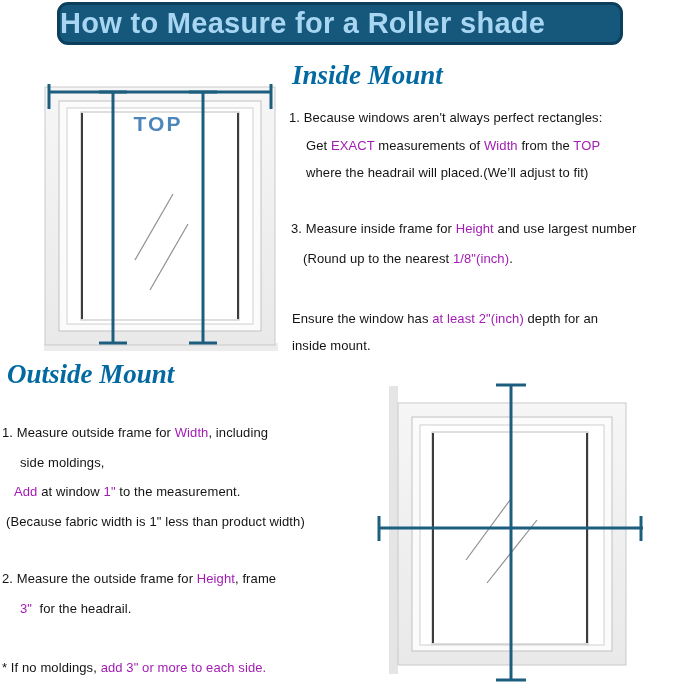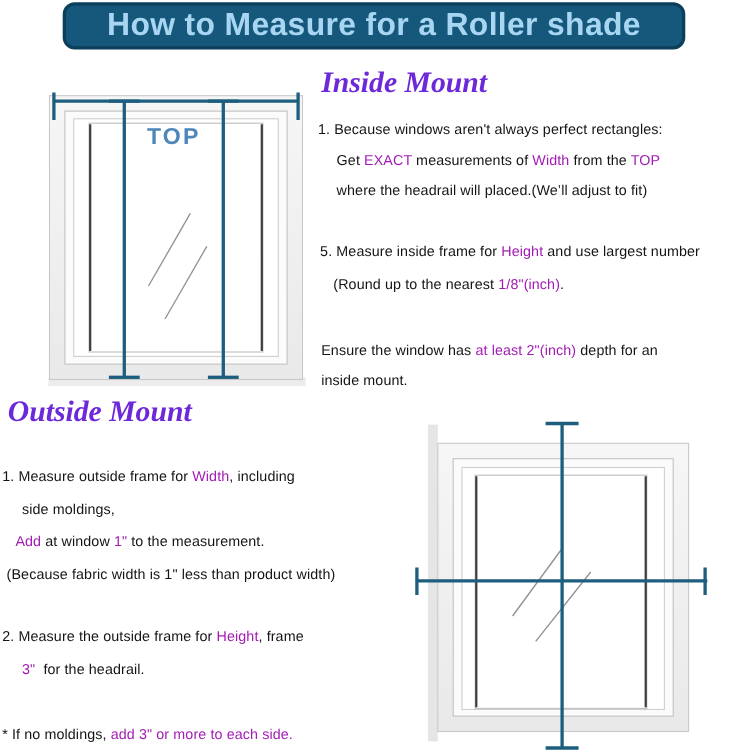--- a/index.html
+++ b/index.html
@@ -3,27 +3,27 @@
 <meta charset="utf-8">
 <style>
   html,body{margin:0;padding:0;}
   body{
     width:679px;height:685px;position:relative;overflow:hidden;
     background:#ffffff;font-family:"Liberation Sans",sans-serif;
   }
   .banner{
     position:absolute;left:57px;top:2px;width:560px;height:37px;
     background:#15587B;border:3px solid #0B3F5C;border-radius:11px;
-    display:flex;align-items:center;justify-content:center;
+    display:flex;align-items:center;justify-content:flex-start;
     color:#A8D6F2;font-size:29px;font-weight:bold;letter-spacing:.3px;
     white-space:nowrap;
   }
   .mount-heading{
     position:absolute;font-family:"Liberation Serif",serif;font-style:italic;
-    font-weight:600;font-size:27px;color:#6d28d9;white-space:nowrap;
+    font-weight:600;font-size:27px;color:#0369a1;white-space:nowrap;
   }
   .line{
     position:absolute;font-size:13px;color:#141414;white-space:pre;
     letter-spacing:.1px;
   }
   .purple{color:#A21CB4;text-align:right;}
   svg{position:absolute;display:block;}
 </style>
 </head>
 <body>
@@ -61,21 +61,21 @@
   </g>
   <text x="118" y="49" text-anchor="middle" fill="#4C86BB" font-size="21" font-weight="bold" font-family="Liberation Sans, sans-serif" letter-spacing="2">TOP</text>
 </svg>
 
 <div class="mount-heading" style="left:292px;top:60px">Inside Mount</div>
 
 <div class="line" style="left:289px;top:110px">1. Because windows aren't always perfect rectangles:</div>
 <div class="line" style="left:306px;top:138px"><span>Get </span><span class="purple">EXACT</span><span> measurements of </span><span class="purple">Width</span><span> from the </span><span class="purple">TOP</span></div>
 <div class="line" style="left:306px;top:165px">where the headrail will placed.(We’ll adjust to fit)</div>
 
-<div class="line" style="left:291px;top:221px"><span>5. Measure inside frame for </span><span class="purple">Height</span><span> and use largest number</span></div>
+<div class="line" style="left:291px;top:221px"><span>3. Measure inside frame for </span><span class="purple">Height</span><span> and use largest number</span></div>
 <div class="line" style="left:303px;top:251px"><span>(Round up to the nearest </span><span class="purple">1/8"(inch)</span><span>.</span></div>
 
 <div class="line" style="left:292px;top:311px"><span>Ensure the window has </span><span class="purple">at least 2"(inch)</span><span> depth for an</span></div>
 <div class="line" style="left:292px;top:338px">inside mount.</div>
 
 <div class="mount-heading" style="left:7px;top:359px">Outside Mount</div>
 
 <div class="line" style="left:2px;top:425px"><span>1. Measure outside frame for </span><span class="purple">Width</span><span>, including</span></div>
 <div class="line" style="left:20px;top:455px">side moldings,</div>
 <div class="line" style="left:14px;top:484px"><span class="purple">Add</span><span> at window </span><span class="purple">1"</span><span> to the measurement.</span></div>

